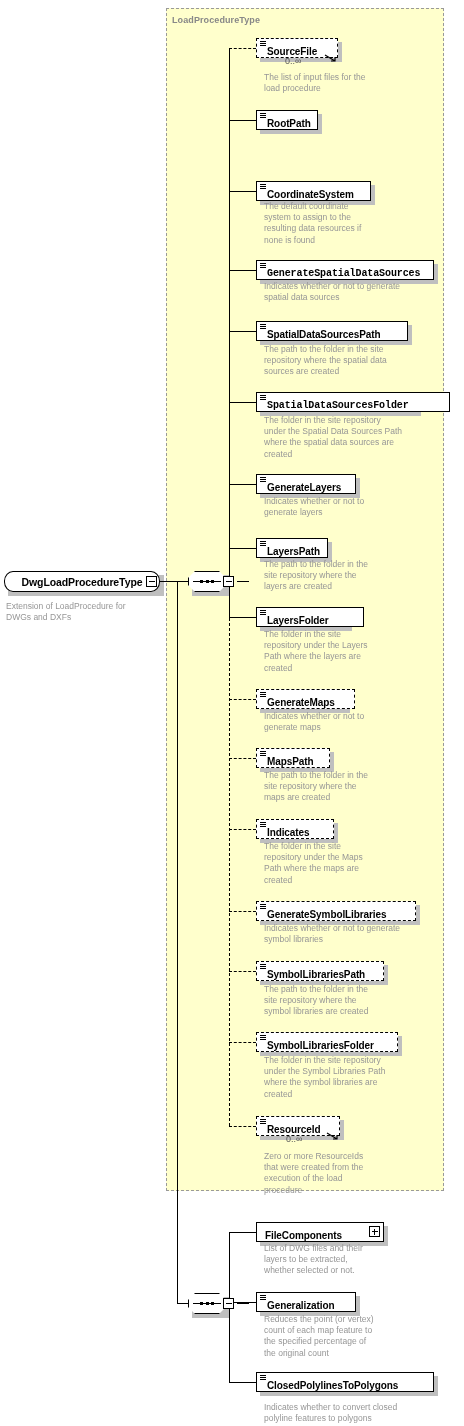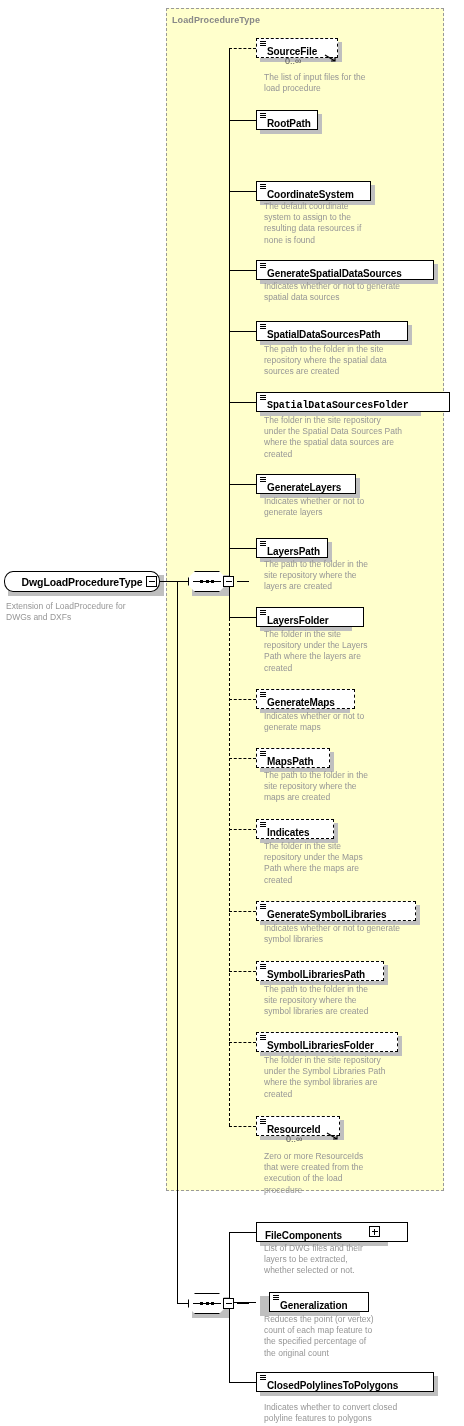--- a/index.html
+++ b/index.html
@@ -221,21 +221,21 @@
         </span>
         <span class="nlabel">CoordinateSystem</span>
       </div>
     </div>
     <div class="doc" style="left: 264px; top: 201px; max-width: 185px;">The default coordinate
 system to assign to the
 resulting data resources if
 none is found</div>
     <div style="position: absolute; left: 256px; top: 260px;">
       <div class="shadow" style="left: 4px; top: 4px; width: 178px; height: 20px;"></div>
-      <div class="node" style="left: 0px; top: 0px; width: 178px; z-index: 2;">
+      <div class="node" style="left: 0px; top: 0px; width: 178px; z-index: 2; font-family: Liberation Mono, monospace;">
         <span class="eq-glyph">
           <i></i>
           <i></i>
           <i></i>
         </span>
         <span class="nlabel">GenerateSpatialDataSources</span>
       </div>
     </div>
     <div class="doc" style="left: 264px; top: 281px; max-width: 185px;">Indicates whether or not to generate
 spatial data sources</div>
@@ -408,34 +408,34 @@
         <path d="M1 2 L11 8 M7 8 L11 8 L11 4" stroke="#000" stroke-width="1.2" fill="none"></path>
       </svg>
     </div>
     <div class="occurs" style="left: 286px; top: 1134px;">0..∞</div>
     <div class="doc" style="left: 264px; top: 1151px; max-width: 185px;">Zero or more ResourceIds
 that were created from the
 execution of the load
 procedure</div>
     <div style="position: absolute; left: 256px; top: 1222px;">
       <div class="shadow" style="left: 4px; top: 4px; width: 128px; height: 20px;"></div>
-      <div class="node" style="left: 0px; top: 0px; width: 152px; z-index: 2; padding-left: 8px;">
+      <div class="node" style="left: 0px; top: 0px; width: 128px; z-index: 2; padding-left: 8px;">
         <span class="nlabel">FileComponents</span>
       </div>
       <div class="expander" style="left: 113px; top: 4px; z-index: 3;">
         <span class="hbar"></span>
         <span class="vbar"></span>
       </div>
     </div>
     <div class="doc" style="left: 264px; top: 1243px; max-width: 185px;">List of DWG files and their
 layers to be extracted,
 whether selected or not.</div>
     <div style="position: absolute; left: 256px; top: 1292px;">
       <div class="shadow" style="left: 4px; top: 4px; width: 100px; height: 20px;"></div>
-      <div class="node" style="left: 0px; top: 0px; width: 100px; z-index: 2; margin-left: 13px;">
+      <div class="node" style="left: 0px; top: 0px; width: 100px; z-index: 2;">
         <span class="eq-glyph">
           <i></i>
           <i></i>
           <i></i>
         </span>
         <span class="nlabel">Generalization</span>
       </div>
     </div>
     <div class="doc" style="left: 264px; top: 1314px; max-width: 185px;">Reduces the point (or vertex)
 count of each map feature to

